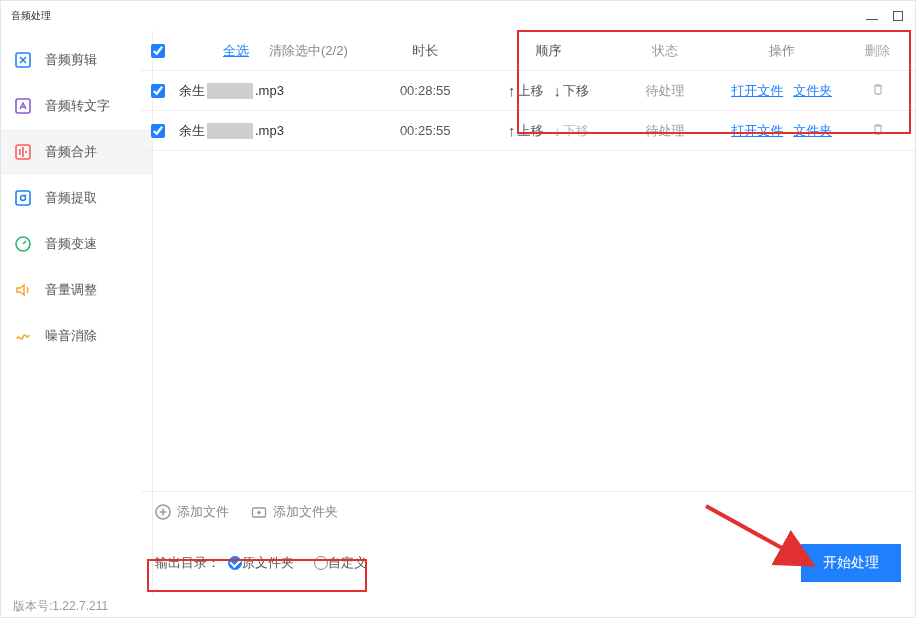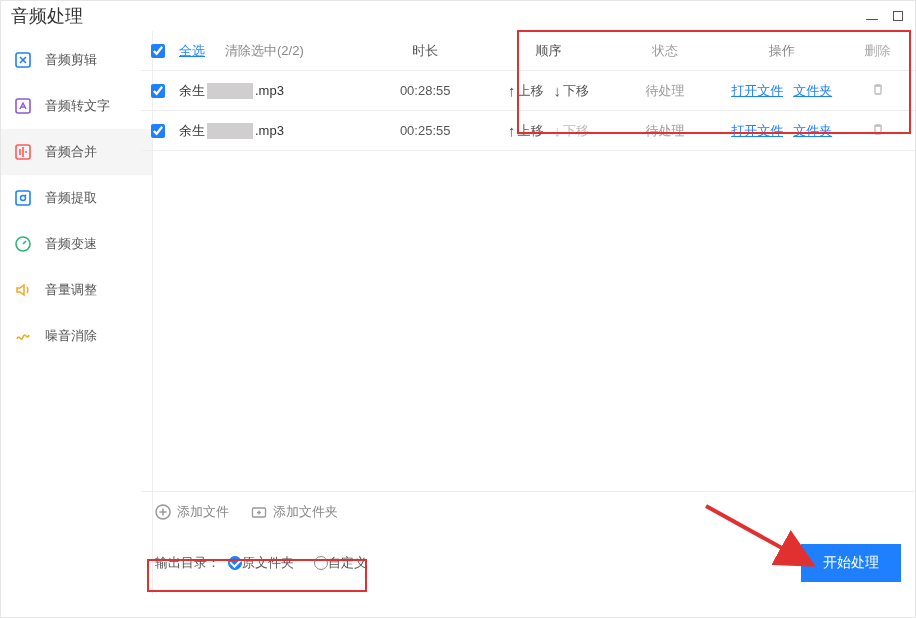--- a/index.html
+++ b/index.html
@@ -1,20 +1,20 @@
 <!DOCTYPE html>
 <html><head>
 <meta charset="utf-8">
 <style>
   *{box-sizing:border-box;margin:0;padding:0;font-family:"Microsoft YaHei",Arial,sans-serif;}
   body{background:#fff;color:#333;font-size:13px;}
   .app{width:916px;height:618px;border:1px solid #e5e5e5;position:relative;background:#fff;}
   
   .titlebar{height:30px;display:flex;align-items:center;padding:0 10px;justify-content:space-between;}
-  .title{font-size:18px;color:#333;}
+  .title{font-size:10px;color:#333;}
   .winctrl{display:flex;gap:12px;align-items:center;}
   .winctrl span{width:14px;height:14px;display:flex;align-items:center;justify-content:center;font-size:14px;color:#555;cursor:default;}
   .winctrl .sq{border:1.5px solid #555;width:10px;height:10px;}
   .winctrl .mn{border-top:1.5px solid #555;width:12px;height:0;margin-top:6px;}
   
   .sidebar{position:absolute;left:0;top:30px;bottom:22px;width:152px;border-right:1px solid #eee;padding-top:6px;}
   .side-item{height:46px;display:flex;align-items:center;padding-left:12px;gap:12px;color:#555;}
   .side-item.active{background:#f5f5f5;}
   .side-icon{width:20px;height:20px;display:flex;align-items:center;justify-content:center;}
   
@@ -26,21 +26,21 @@
   .col-name{flex:1.6;display:flex;align-items:center;gap:6px;}
   .col-dur{flex:0.8;text-align:center;color:#555;}
   .col-ord{flex:1;display:flex;gap:10px;justify-content:center;align-items:flex-end;color:#555;}
   .col-stat{flex:0.7;text-align:center;color:#999;}
   .col-op{flex:1;display:flex;gap:10px;justify-content:center;}
   .col-del{flex:0.4;text-align:center;color:#aaa;}
   .link{color:#1e80ff;text-decoration:underline;cursor:pointer;}
   .ord-btn{display:flex;align-items:center;gap:2px;color:#555;}
   .ord-btn.dis{color:#bbb;}
   .arrow{font-size:15px;}
-  .header .sel-all{color:#1e80ff;text-decoration:underline;margin-right:14px;}
+  .header .sel-all{color:#1e80ff;text-decoration:underline;margin-right:14px;margin-left:44px;}
   .header .clear{color:#888;}
   
   .hl1{position:absolute;left:516px;top:29px;width:394px;height:104px;border:2px solid #e03030;pointer-events:none;}
   .hl2{position:absolute;left:146px;top:558px;width:220px;height:33px;border:2px solid #e03030;pointer-events:none;}
   .arrow-svg{position:absolute;left:700px;top:500px;pointer-events:none;}
   
   .add-bar{height:40px;border-top:1px solid #eee;display:flex;align-items:center;gap:22px;padding-left:14px;color:#888;}
   .add-btn{display:flex;align-items:center;gap:6px;}
   .out-bar{height:64px;display:flex;align-items:center;justify-content:space-between;padding:0 14px;}
   .out-left{display:flex;align-items:center;gap:8px;color:#555;}
@@ -235,13 +235,14 @@
   <div class="hl2"></div>
   <svg class="arrow-svg" width="130" height="80" viewBox="0 0 130 80">
     <defs>
         <marker id="ah" markerWidth="10" markerHeight="10" refX="8" refY="5" orient="auto">
           <path d="M0 0 L10 5 L0 10 Z" fill="#e03030"></path>
         </marker>
       </defs>
     <path d="M5 5 L108 62" stroke="#e03030" stroke-width="4" fill="none" marker-end="url(#ah)"></path>
   </svg>
 
+  <div class="footer">版本号:1.22.7.211</div>
 </div>
 
 </body></html>

